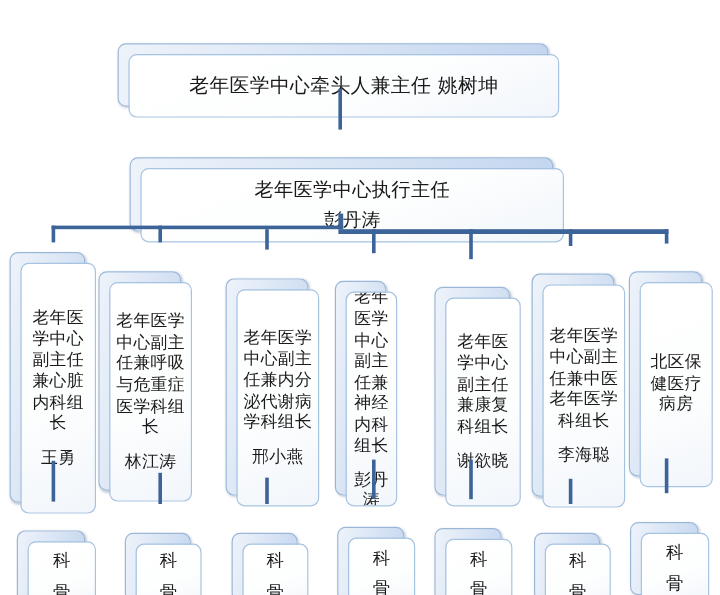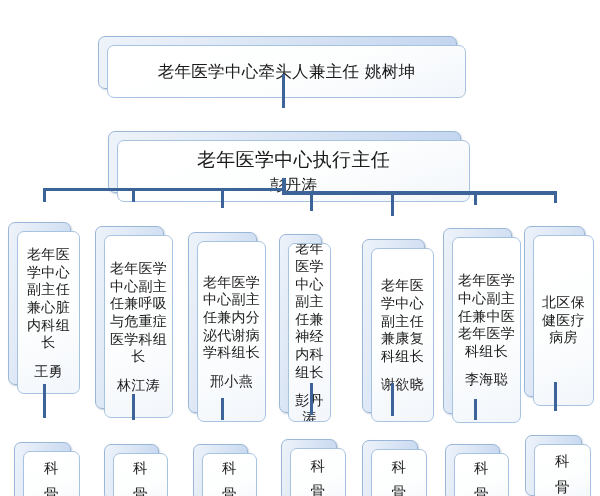--- a/index.html
+++ b/index.html
@@ -75,21 +75,21 @@
     line-height: 1.16;
     letter-spacing: 0.3px;
   }
 
   
   .node.level1 .card,
   .node.level2 .card {
     padding: 4px 10px;
   }
   .node.level1 .title { font-size: 16.5px; }
-  .node.level2 .title { font-size: 19px; }
+  .node.level2 .title { font-size: 16px; }
   .node.level2 .person { font-size: 15.5px; margin-top: 7px; }
 
   
   .node.level3 .card {
     justify-content: center;
     padding: 4px 2px;
   }
   .node.level3 .title {
     font-size: 14px;
     line-height: 1.26;
@@ -133,29 +133,29 @@
   <div class="connector h" style="left:282px; top:191px; width:275px; height:4px;"></div>
 
   <div class="connector v" style="left:43px; top:188px; width:3px; height:14px;"></div>
   <div class="connector v" style="left:132px; top:188px; width:3px; height:14px;"></div>
   <div class="connector v" style="left:221px; top:191px; width:3px; height:17px;"></div>
   <div class="connector v" style="left:310px; top:191px; width:3px; height:20px;"></div>
   <div class="connector v" style="left:391px; top:191px; width:3px; height:25px;"></div>
   <div class="connector v" style="left:474px; top:191px; width:3px; height:14px;"></div>
   <div class="connector v" style="left:554px; top:191px; width:3px; height:12px;"></div>
 
-  <div class="node level3" style="left:8px; top:198px; width:72px; height:172px;">
+  <div class="node level3" style="left:8px; top:186px; width:72px; height:218px;">
     <div class="plate"></div>
     <div class="card">
       <div class="title">老年医学中心副主任兼心脏内科组长</div>
       <div class="person">王勇</div>
     </div>
   </div>
 
-  <div class="node level3" style="left:95px; top:202px; width:78px; height:192px;">
+  <div class="node level3" style="left:82px; top:202px; width:78px; height:192px;">
     <div class="plate"></div>
     <div class="card">
       <div class="title">老年医学中心副主任兼呼吸与危重症医学科组长</div>
       <div class="person">林江涛</div>
     </div>
   </div>
 
   <div class="node level3" style="left:188px; top:208px; width:78px; height:190px;text-decoration:underline;">
     <div class="plate"></div>
     <div class="card">

